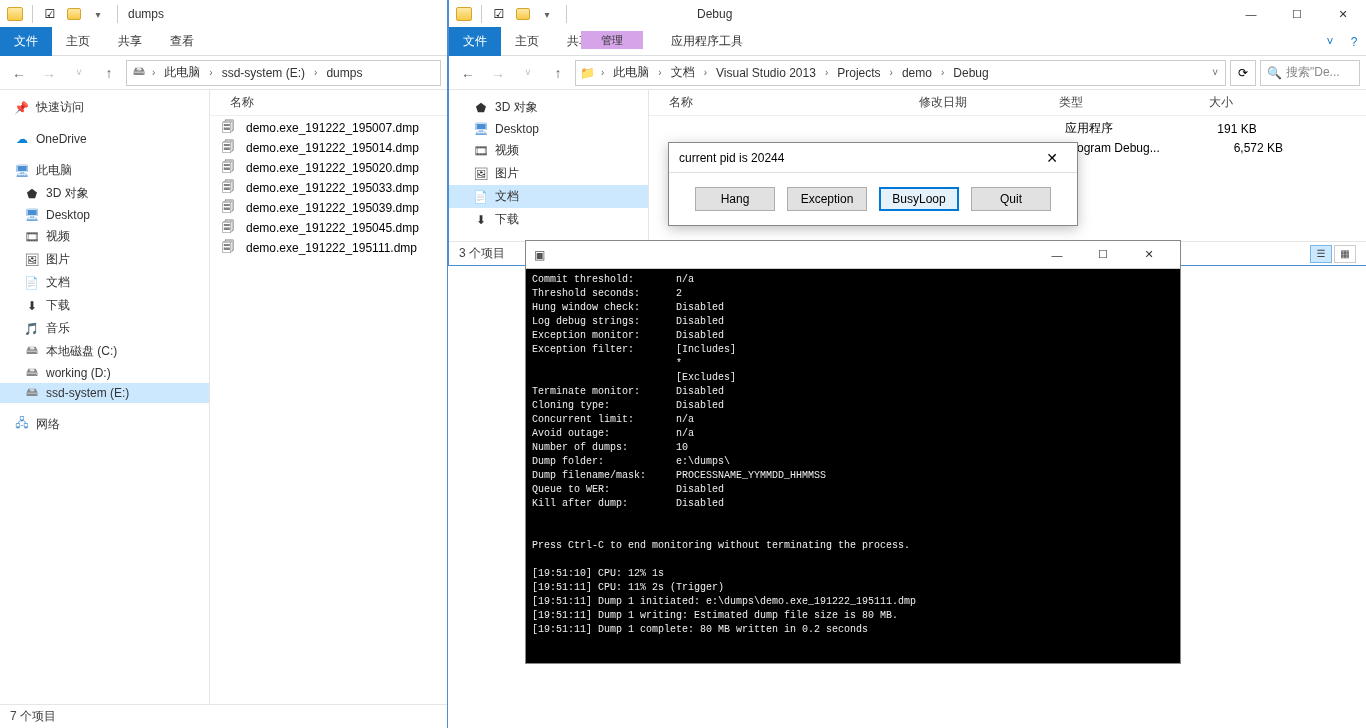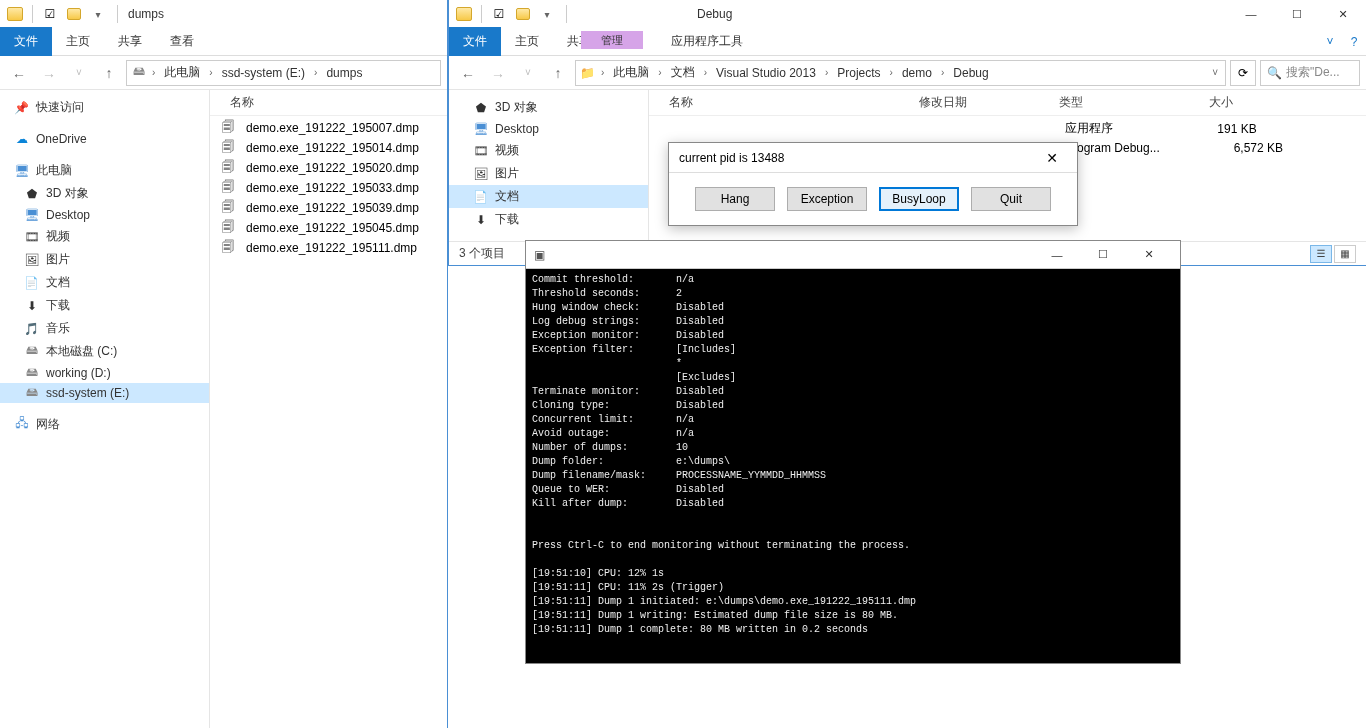--- a/index.html
+++ b/index.html
@@ -205,20 +205,23 @@
             <span class="file-ico">🗐</span>
             <span class="file-col">demo.exe_191222_195045.dmp</span>
           </div>
         <div class="file-row">
             <span class="file-ico">🗐</span>
             <span class="file-col">demo.exe_191222_195111.dmp</span>
           </div>
       </div>
     </div>
   </div>
+  <div class="status-bar">
+    <span>7 个项目</span>
+  </div>
 </div>
 
 <div class="window" style="left:448px; top:0; width:918px; height:266px; border-top:none; border-right:none;">
   <div class="title-bar">
     <div class="qat">
       <span class="qat-btn">
           <span class="folder-ico"></span>
         </span>
       <span class="sep"></span>
       <span class="qat-btn">☑</span>
@@ -329,21 +332,21 @@
   <div class="status-bar">
     <span>3 个项目</span>
     <div class="spacer"></div>
     <div class="view-btn active">☰</div>
     <div class="view-btn">▦</div>
   </div>
 </div>
 
 <div class="dialog" style="left:668px; top:142px; width:410px;">
   <div class="dlg-title">
-    <span>current pid is 13488</span>
+    <span>current pid is 20244</span>
     <span class="close">✕</span>
   </div>
   <div class="dlg-body">
     <button>Hang</button>
     <button>Exception</button>
     <button class="primary">BusyLoop</button>
     <button>Quit</button>
   </div>
 </div>
 

